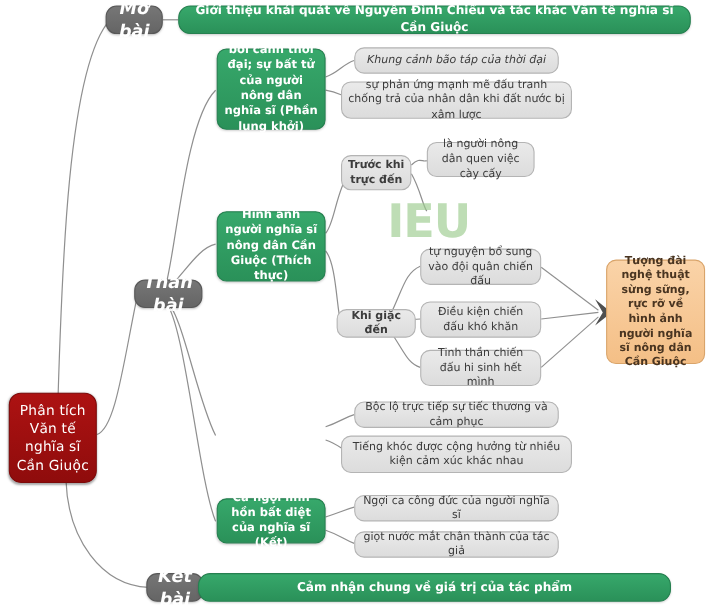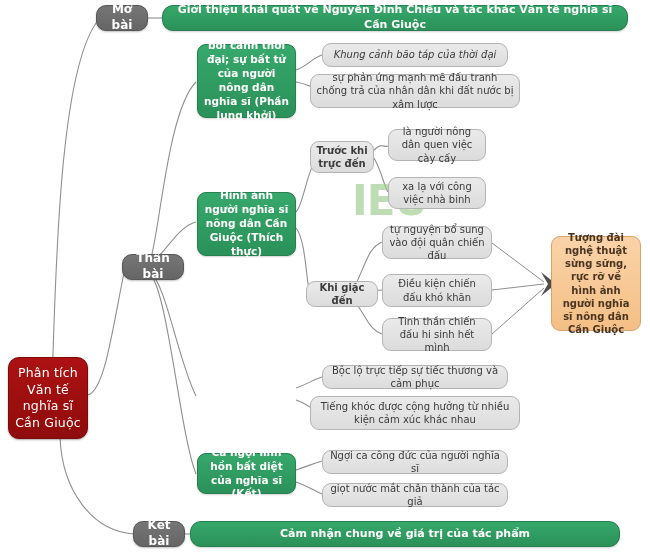--- a/index.html
+++ b/index.html
@@ -55,24 +55,25 @@
     border-radius: 11px;
     box-shadow: 0 1px 2px rgba(0,0,0,.35);
     letter-spacing: .2px;
     text-align: center;
   }
   .node-level1 {
     background: #6d6d6d;
     background-image: linear-gradient(to bottom, #767676 0%, #656565 100%);
     color: #ffffff;
     font-weight: bold;
-    font-size: 12px;
+    font-size: 16px;
     border: 1px solid #585858;
     border-radius: 10px;
     box-shadow: 0 1px 2px rgba(0,0,0,.25);
+    font-style: italic;
   }
   .node-green {
     background: #2f9e63;
     background-image: linear-gradient(to bottom, #37a86b 0%, #2a9159 100%);
     color: #ffffff;
     font-weight: bold;
     font-size: 10.5px;
     border: 1px solid #268050;
     border-radius: 9px;
     box-shadow: 0 1px 2px rgba(0,0,0,.18);
@@ -166,32 +167,31 @@
   <div class="node node-level1" style="left:122px; top:254px; width:62px; height:26px;">Thân bài</div>
 
   <div class="node node-green" style="left:197px; top:44px; width:99px; height:74px;">bối cảnh thời đại; sự bất tử của người nông dân nghĩa sĩ (Phần lung khởi)</div>
   <div class="node node-gray" style="left:322px; top:43px; width:186px; height:24px;font-style:italic;">Khung cảnh bão táp của thời đại</div>
   <div class="node node-gray" style="left:310px; top:74px; width:210px; height:34px;">sự phản ứng mạnh mẽ đấu tranh chống trả của nhân dân khi đất nước bị xâm lược</div>
 
   <div class="node node-green" style="left:197px; top:192px; width:99px; height:64px;">Hình ảnh người nghĩa sĩ nông dân Cần Giuộc (Thích thực)</div>
 
   <div class="node node-gray node-gray-small" style="left:310px; top:141px; width:64px; height:32px;">Trước khi trực đến</div>
   <div class="node node-gray" style="left:388px; top:129px; width:98px; height:32px;">là người nông dân quen việc cày cấy</div>
-  <div class="node node-gray" style="left:388px; top:177px; width:98px; height:32px;">xa lạ với công việc nhà binh</div>
 
   <div class="node node-gray node-gray-small" style="left:306px; top:281px; width:72px; height:26px;">Khi giặc đến</div>
   <div class="node node-gray" style="left:382px; top:226px; width:110px; height:33px;">tự nguyện bổ sung vào đội quân chiến đấu</div>
   <div class="node node-gray" style="left:382px; top:274px; width:110px; height:33px;">Điều kiện chiến đấu khó khăn</div>
   <div class="node node-gray" style="left:382px; top:318px; width:110px; height:33px;">Tinh thần chiến đấu hi sinh hết mình</div>
 
   <div class="node node-orange" style="left:551px; top:236px; width:90px; height:95px;">Tượng đài nghệ thuật sừng sững, rực rỡ về hình ảnh người nghĩa sĩ nông dân Cần Giuộc</div>
 
   <div class="node node-gray" style="left:322px; top:365px; width:186px; height:24px;">Bộc lộ trực tiếp sự tiếc thương và cảm phục</div>
   <div class="node node-gray" style="left:310px; top:396px; width:210px; height:34px;">Tiếng khóc được cộng hưởng từ nhiều kiện cảm xúc khác nhau</div>
 
   <div class="node node-green" style="left:197px; top:453px; width:99px; height:41px;">Ca ngợi linh hồn bất diệt của nghĩa sĩ (Kết)</div>
   <div class="node node-gray" style="left:322px; top:450px; width:186px; height:24px;">Ngợi ca công đức của người nghĩa sĩ</div>
   <div class="node node-gray" style="left:322px; top:483px; width:186px; height:24px;">giọt nước mắt chân thành của tác giả</div>
 
   <div class="node node-level1" style="left:133px; top:521px; width:52px; height:26px;">Kết bài</div>
-  <div class="node node-green node-green-wide" style="left:190px; top:521px; width:430px; height:26px;">Cảm nhận chung về giá trị của tác phẩm</div>
+  <div class="node node-green node-green-wide" style="left:180px; top:521px; width:430px; height:26px;">Cảm nhận chung về giá trị của tác phẩm</div>
 
 </div>
 
 </body></html>

